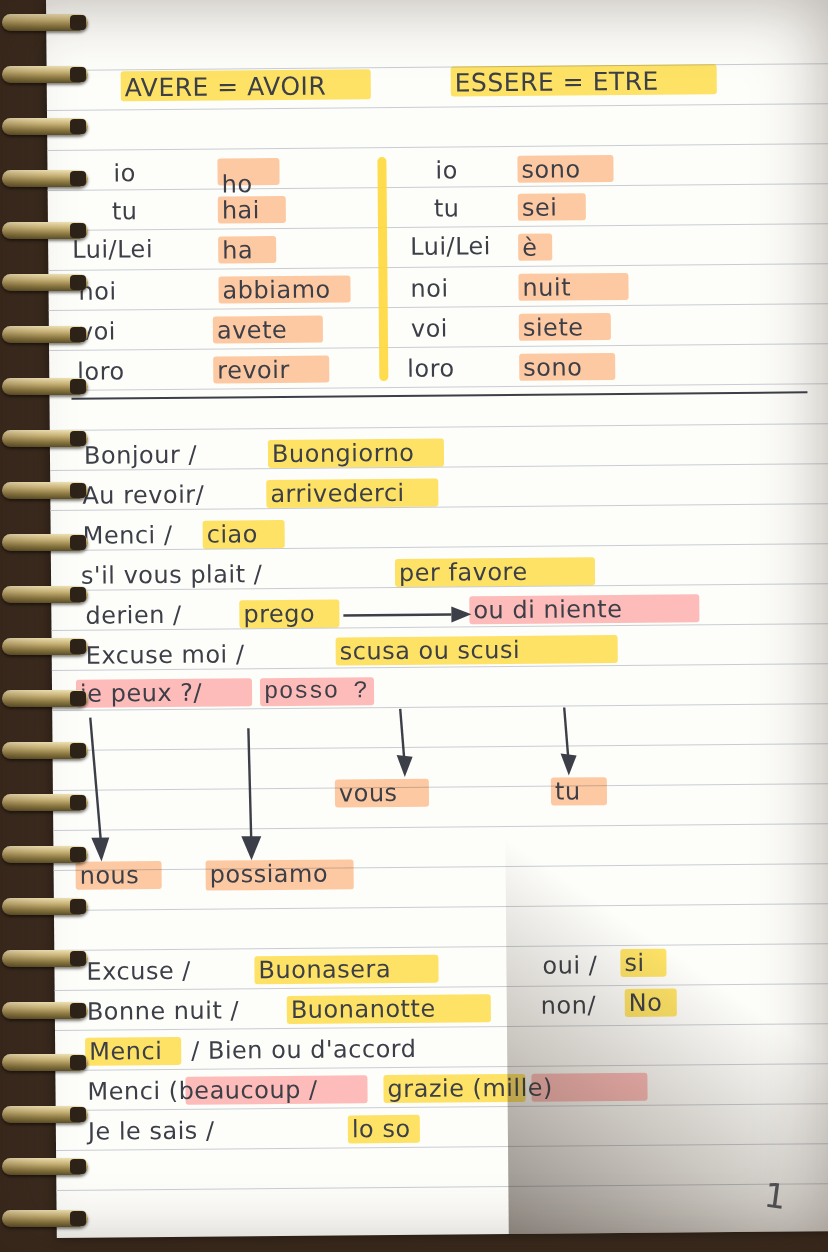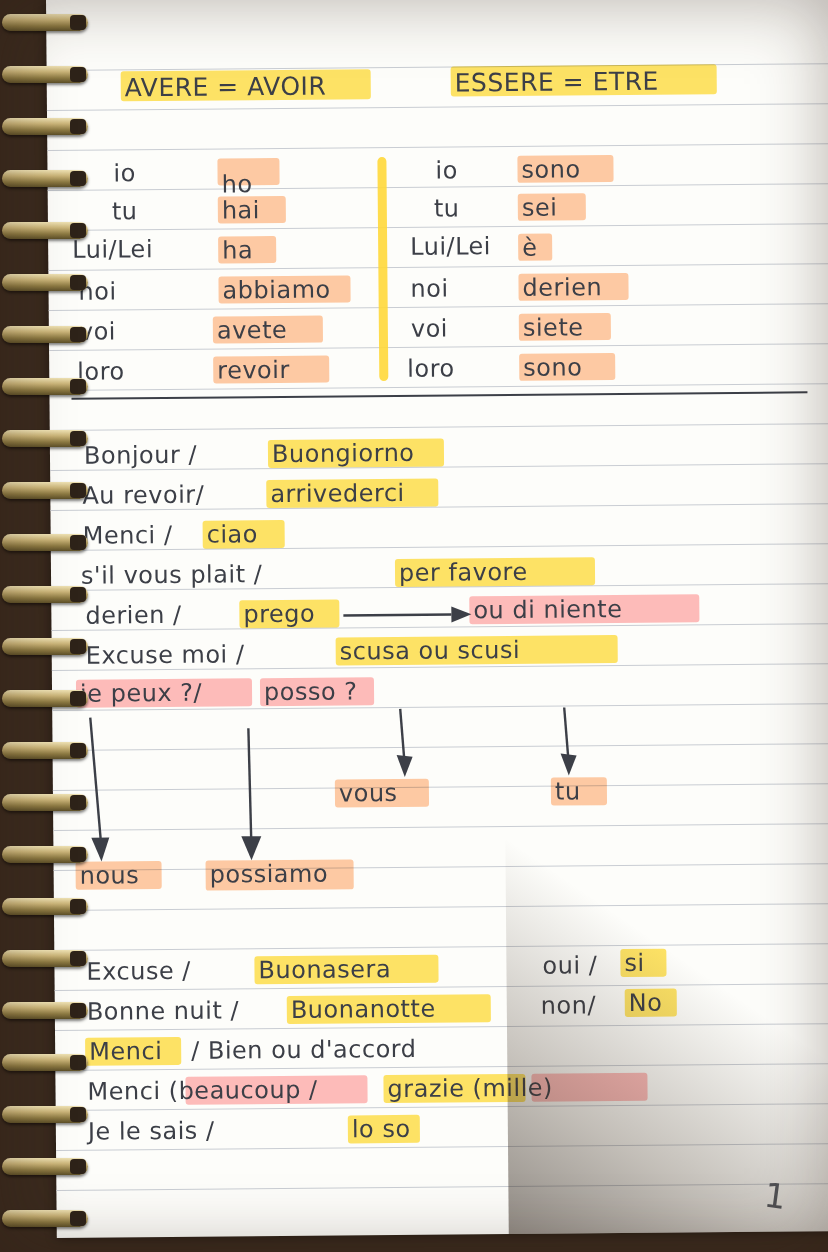--- a/index.html
+++ b/index.html
@@ -203,21 +203,21 @@
     <div class="hw mid" style="left:386px; top:198px;">tu</div>
     <div class="hl peach" style="left:470px; top:198px; width:68px; height:27px;"></div>
     <div class="hw mid" style="left:474px; top:198px;">sei</div>
 
     <div class="hw mid" style="left:362px; top:236px;">Lui/Lei</div>
     <div class="hl peach" style="left:470px; top:238px; width:34px; height:27px;"></div>
     <div class="hw mid" style="left:474px; top:238px;">è</div>
 
     <div class="hw mid" style="left:362px; top:278px;">noi</div>
     <div class="hl peach" style="left:470px; top:278px; width:110px; height:27px;"></div>
-    <div class="hw mid" style="left:474px; top:278px;">derien</div>
+    <div class="hw mid" style="left:474px; top:278px;">nuit</div>
 
     <div class="hw mid" style="left:362px; top:318px;">voi</div>
     <div class="hl peach" style="left:470px; top:318px; width:92px; height:27px;"></div>
     <div class="hw mid" style="left:474px; top:318px;">siete</div>
 
     <div class="hw mid" style="left:358px; top:358px;">loro</div>
     <div class="hl peach" style="left:470px; top:358px; width:96px; height:27px;"></div>
     <div class="hw mid" style="left:474px; top:358px;">sono</div>
 
     <div class="divline" style="left:22px; top:398px; width:736px;"></div>
@@ -244,21 +244,21 @@
     <div class="hl pink" style="left:418px; top:600px; width:230px; height:28px;"></div>
     <div class="hw mid" style="left:422px; top:600px;">ou di niente</div>
 
     <div class="hw mid" style="left:34px; top:642px;">Excuse moi /</div>
     <div class="hl yellow" style="left:284px; top:640px; width:282px; height:28px;"></div>
     <div class="hw mid" style="left:288px; top:640px;">scusa ou scusi</div>
 
     <div class="hl pink" style="left:24px; top:680px; width:176px; height:28px;"></div>
     <div class="hw mid" style="left:28px; top:680px;">je peux ?/</div>
     <div class="hl pink" style="left:208px; top:680px; width:114px; height:28px;"></div>
-    <div class="hw mid" style="left:212px; top:680px;">posso ?</div>
+    <div class="hw mid" style="left:212px; top:680px;font-family:Liberation Mono, monospace;">posso ?</div>
 
     <svg class="arrows" viewBox="0 0 782 1238">
 
       <line x1="292" y1="618" x2="400" y2="618" stroke="#3c3f47" stroke-width="2.4"></line>
       <polygon points="400,610 420,618 400,626" fill="#3c3f47"></polygon>
 
       <line x1="348" y1="712" x2="352" y2="768" stroke="#3c3f47" stroke-width="2.4"></line>
       <polygon points="344,758 360,760 352,780" fill="#3c3f47"></polygon>
 
       <line x1="512" y1="712" x2="516" y2="768" stroke="#3c3f47" stroke-width="2.4"></line>

